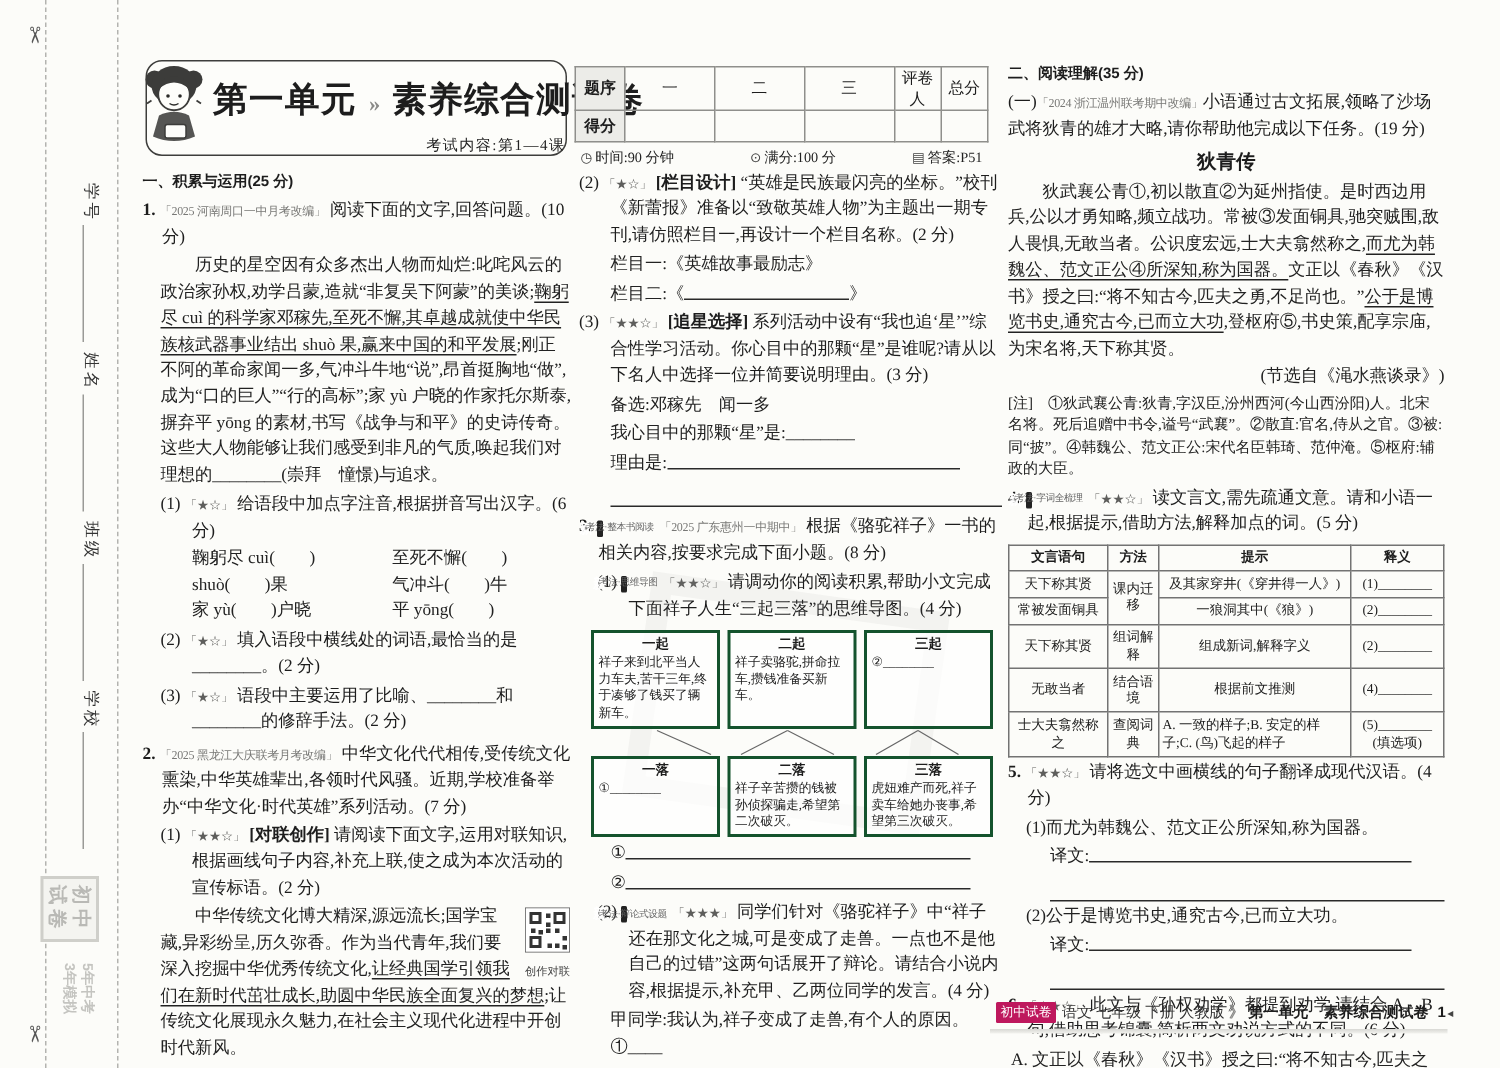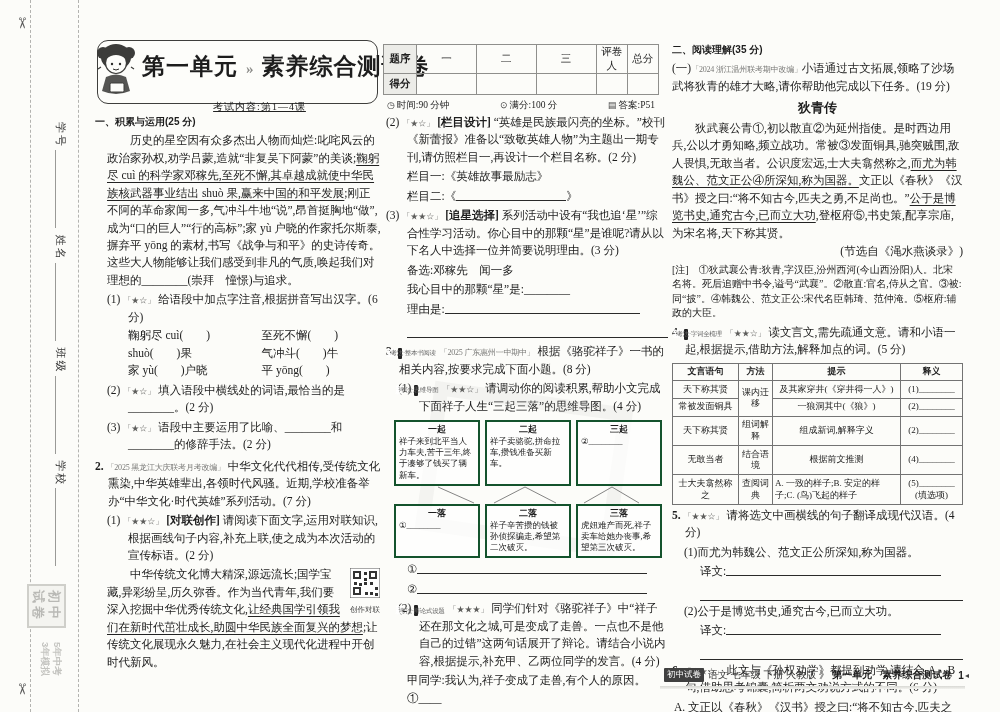--- a/index.html
+++ b/index.html
@@ -17,21 +17,21 @@
     border:2px solid #cfcfca; padding:2px 4px; background:#f4f4f0; text-align:center; }
   .logo53 { position:absolute; left:63px; top:642px; transform:rotate(90deg); transform-origin:0 0;
     color:#c4c4c0; font-weight:bold; font-size:9.5px; line-height:1.25; font-family:"Liberation Sans",sans-serif; }
 
   .titlebox { position:absolute; left:97px; top:40px; width:281px; height:64px;
     border:1.5px solid #3e3e3c; border-radius:11px; background:#fdfdfa; }
   .girl { position:absolute; left:-8px; top:-2px; }
   .tmain { margin-left:44px; text-align:center; padding-top:10px; white-space:nowrap; }
   .tunit, .tname { font-size:23px; font-weight:bold; letter-spacing:1px; }
   .tsep { font-size:15px; color:#8a8a87; font-weight:bold; margin:0 4px; }
-  .tsub { text-align:center; margin-left:44px; font-size:10px; margin-top:18px; color:#222; letter-spacing:1px;text-decoration:underline; }
+  .tsub { text-align:right; margin-left:44px; font-size:10px; margin-top:8px; color:#222; letter-spacing:1px; }
 
   .scorearea { position:absolute; left:383px; top:44px; width:276px; }
   .stable { width:100%; border-collapse:collapse; }
   .stable td { border:1px solid #8f8f8c; height:21px; text-align:center; font-size:10.5px; padding:0 2px; }
   .stable td.hd { background:#ececе8; background:#ececE8; font-weight:bold; width:34px; }
   .smeta { display:flex; justify-content:space-between; margin-top:4px; padding:0 4px; font-size:9.5px; color:#222; }
   .smeta .ic { font-size:9px; color:#444; margin-right:2px; }
 
   .col { position:absolute; font-size:11.5px; line-height:1.52; }
   #col1 { left:95px;  top:114px; width:287px; }
@@ -67,21 +67,21 @@
   .wtable { width:100%; border-collapse:collapse; margin:4px 0 2px; font-size:9px; line-height:1.3; }
   .wtable td { border:1px solid #737373; padding:2.5px 2px; text-align:center; vertical-align:middle;margin-top:22px; }
   .wtable td.hdr { font-weight:bold; }
 
   .src { text-align:right; margin-top:1px; }
   .note { font-size:10px; line-height:1.45; margin-top:2px; color:#222; }
   .ptitle { text-align:center; font-weight:bold; font-size:13px; margin:3px 0 2px; }
 
   .footer { position:absolute; left:664px; top:668px; width:300px; display:flex; align-items:center;
     font-size:10px; white-space:nowrap; font-family:"Liberation Sans",sans-serif; }
-  .fbadge { background:#404040; color:#fff; font-size:8.5px; padding:1px 3px; border-radius:1px; margin-right:4px; }
+  .fbadge { background:#be185d; color:#fff; font-size:8.5px; padding:1px 3px; border-radius:1px; margin-right:4px; }
   .finfo { color:#333; }
   .fsep { color:#8a8a88; margin:0 3px; font-weight:bold; }
   .ftitle { font-weight:bold; }
   .fpage { font-weight:bold; margin-left:6px; }
   .farrow { color:#444; font-size:8px; margin-left:1px; }
   .bshadow { position:absolute; left:660px; top:686px; width:305px; height:3px; background:linear-gradient(#d8d8d4,#f2f2ee); }
 </style>
 </head>
 <body>
 
@@ -152,20 +152,25 @@
   <div class="smeta">
     <span><span class="ic">◷</span><span>时间:90 分钟</span></span>
     <span><span class="ic">⊙</span><span>满分:100 分</span></span>
     <span><span class="ic">▤</span><span>答案:P51</span></span>
   </div>
 </div>
 
 <div class="col" id="col1">
   <div class="sect">一、积累与运用(25 分)</div>
 
+  <div class="hang">
+    <span class="bb">1.</span>
+    <span class="tag">「2025 河南周口一中月考改编」</span>
+    <span>阅读下面的文字,回答问题。(10 分)</span>
+  </div>
   <div class="ind2 kai"><span>　　历史的星空因有众多杰出人物而灿烂:叱咤风云的政治家孙权,劝学吕蒙,造就“非复吴下阿蒙”的美谈;</span><span class="u">鞠躬尽 cuì 的科学家邓稼先,至死不懈,其卓越成就使中华民族核武器事业结出 shuò 果,赢来中国的和平发展</span><span>;刚正不阿的革命家闻一多,气冲斗牛地“说”,昂首挺胸地“做”,成为“口的巨人”“行的高标”;家 yù 户晓的作家托尔斯泰,摒弃平 yōng 的素材,书写《战争与和平》的史诗传奇。这些大人物能够让我们感受到非凡的气质,唤起我们对理想的________(崇拜　憧憬)与追求。</span></div>
 
   <div class="hang2">
     <span>(1)</span>
     <span class="stars">「★☆」</span>
     <span>给语段中加点字注音,根据拼音写出汉字。(6 分)</span>
   </div>
   <div class="pyg kai">
     <span>鞠躬尽 cuì(　　)</span>
     <span>至死不懈(　　)</span>

